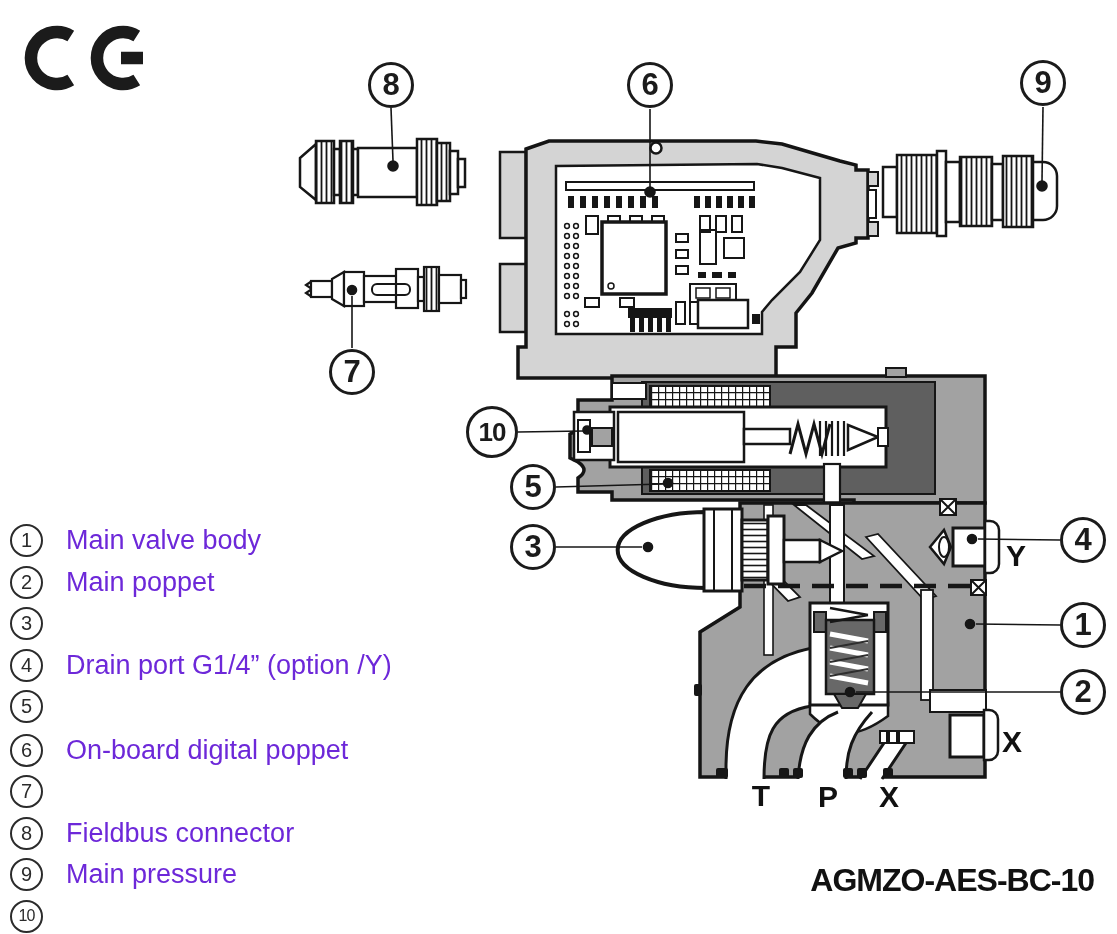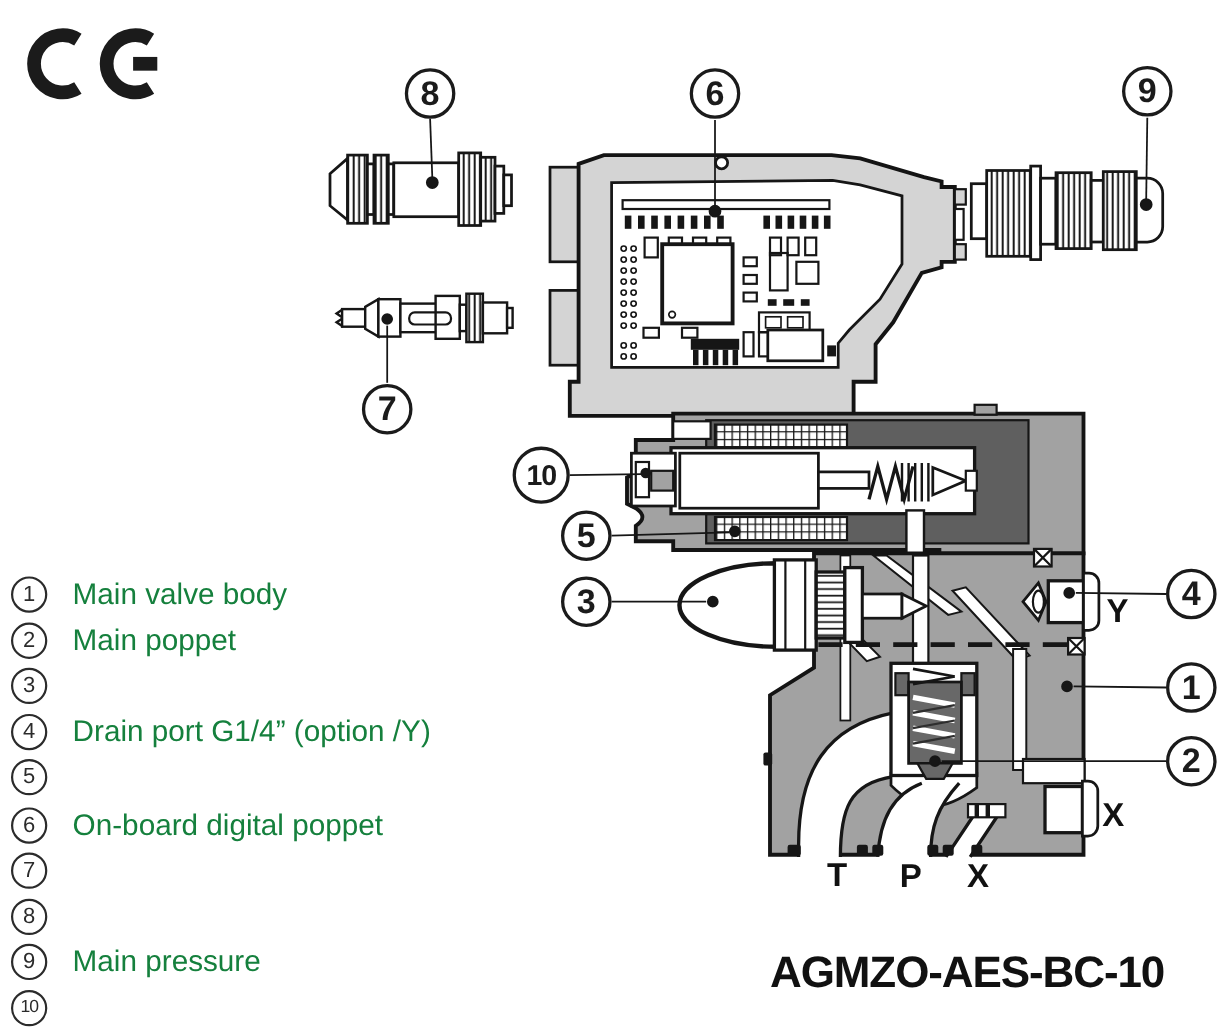--- a/index.html
+++ b/index.html
@@ -6,31 +6,31 @@
   .stage{position:relative;width:1117px;height:934px;background:#ffffff;overflow:hidden;
          font-family:"Liberation Sans", sans-serif;color:#161616;}
   .stage svg{position:absolute;left:0;top:0;}
   .sr-only{position:absolute;width:1px;height:1px;overflow:hidden;clip:rect(0 0 0 0);white-space:nowrap;}
 
   
   .legend-row{position:absolute;left:10px;display:flex;align-items:center;height:34px;}
   .lnum{flex:0 0 auto;width:29px;height:29px;border:2px solid #2b2b2b;border-radius:50%;
         display:flex;align-items:center;justify-content:center;font-size:20px;color:#2b2b2b;}
   .lnum.small{font-size:16px;letter-spacing:-1px;}
-  .ltext{margin-left:23px;font-size:27px;color:#15803d;white-space:nowrap;}
+  .ltext{margin-left:23px;font-size:27px;color:#6d28d9;white-space:nowrap;}
 
   
   .callout{position:absolute;width:46px;height:46px;border:3px solid #1b1b1b;border-radius:50%;
            background:#fff;display:flex;align-items:center;justify-content:center;
            font-weight:bold;font-size:31px;color:#1b1b1b;box-sizing:border-box;}
   .callout.two{width:52px;height:52px;font-size:26px;letter-spacing:-1px;}
 
   .port-label{position:absolute;transform:translate(-50%,-50%);font-weight:bold;font-size:30px;color:#111;}
-  .model{position:absolute;left:700px;top:862px;width:394px;text-align:left;
-         font-weight:bold;font-size:40px;letter-spacing:-1px;color:#111;white-space:nowrap;}
+  .model{position:absolute;left:700px;top:862px;width:394px;text-align:right;
+         font-weight:bold;font-size:32px;letter-spacing:-1px;color:#111;white-space:nowrap;}
 </style>
 </head>
 <body>
 
 <div class="stage">
 
   <svg width="1117" height="934" viewBox="0 0 1117 934">
     <defs>
       <pattern id="hatch" width="7" height="7" patternUnits="userSpaceOnUse">
         <rect width="7" height="7" fill="#ffffff"></rect>
@@ -334,20 +334,21 @@
     </div>
     <div class="legend-row" style="top:733px">
       <span class="lnum">6</span>
       <span class="ltext">On-board digital poppet</span>
     </div>
     <div class="legend-row" style="top:774px">
       <span class="lnum">7</span>
     </div>
     <div class="legend-row" style="top:816px">
       <span class="lnum">8</span>
+      <span class="ltext">Fieldbus connector</span>
     </div>
     <div class="legend-row" style="top:857px">
       <span class="lnum">9</span>
       <span class="ltext">Main pressure</span>
     </div>
     <div class="legend-row" style="top:899px">
       <span class="lnum small">10</span>
     </div>
   </div>
 

